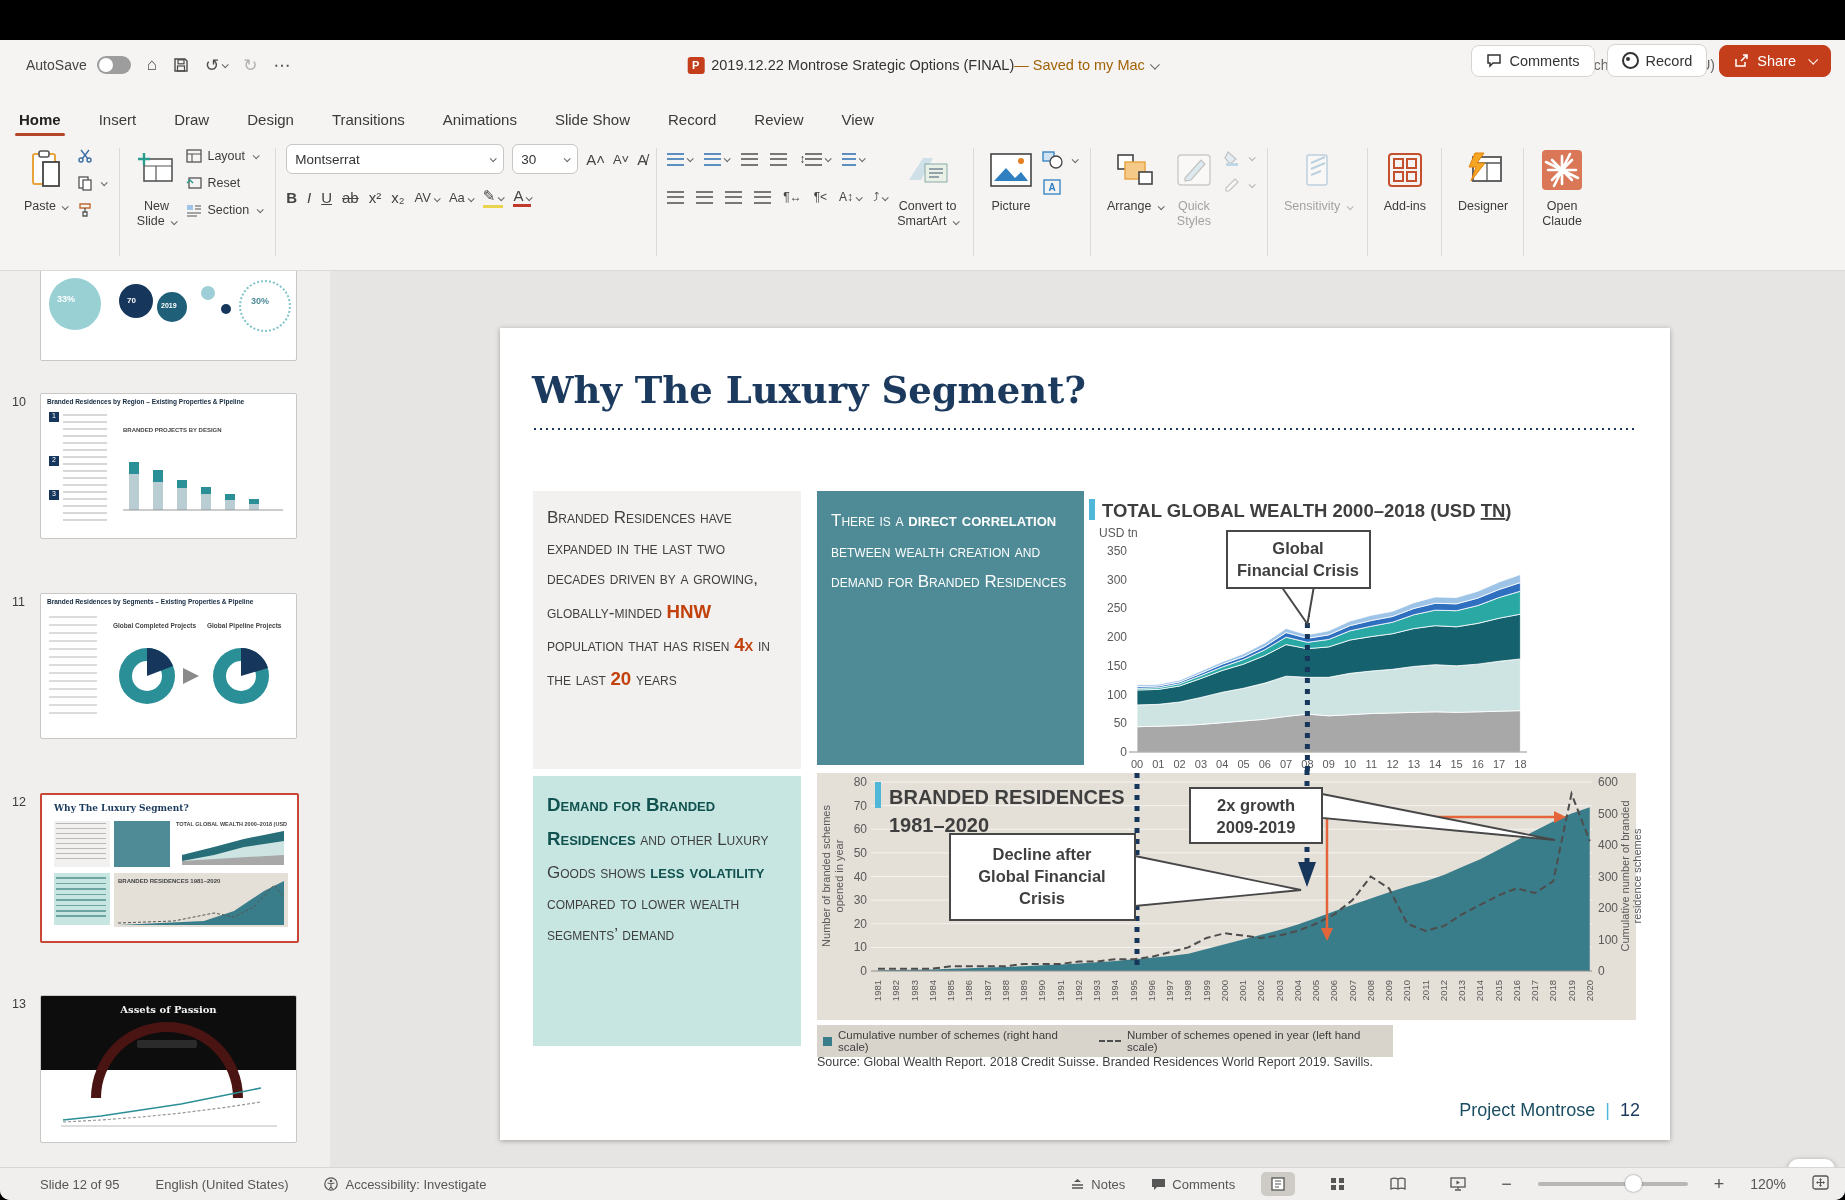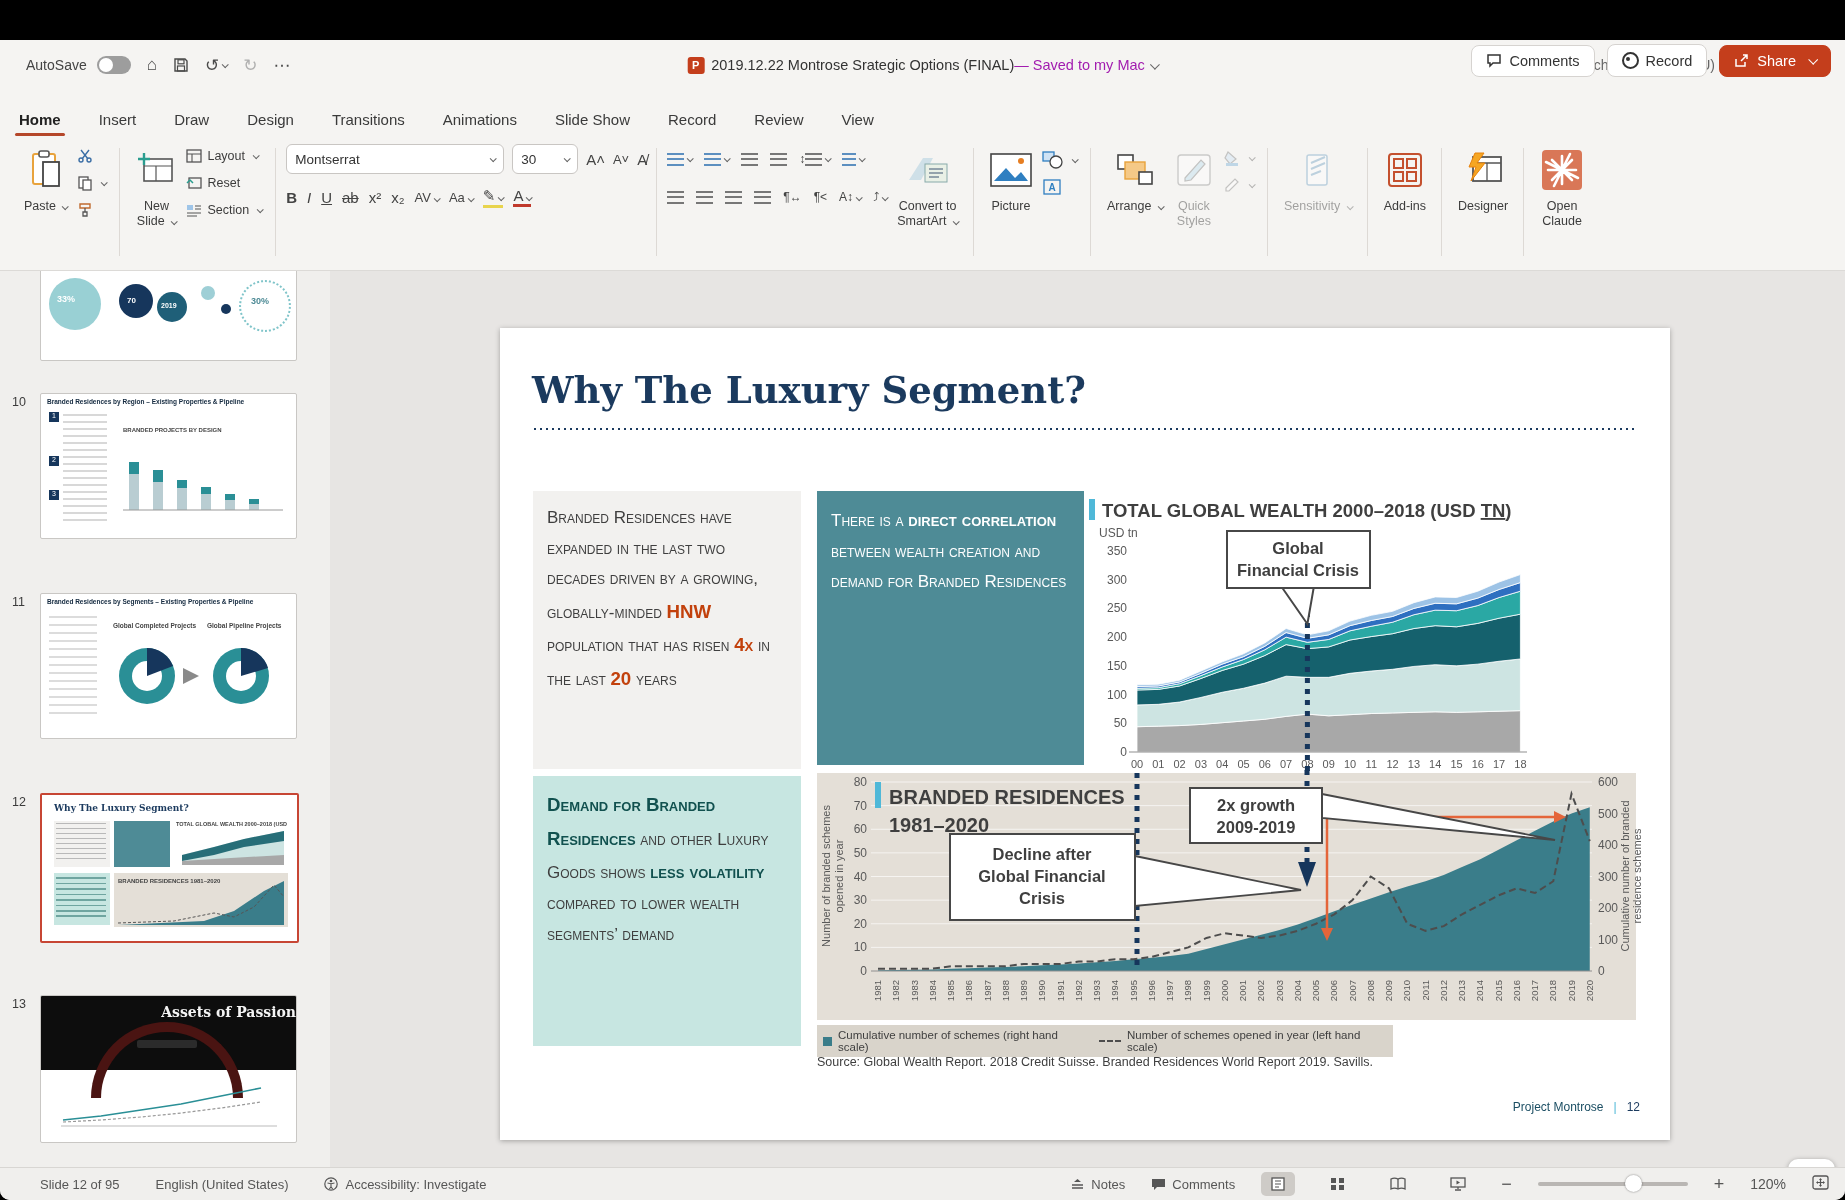--- a/index.html
+++ b/index.html
@@ -8,21 +8,21 @@
 
   
   .titlebar{position:absolute;left:0;top:0;right:0;height:50px;display:flex;align-items:center;}
   .autosave{display:flex;align-items:center;margin-left:26px;font-size:14px;color:#444;}
   .toggle{width:34px;height:18px;background:#9d9d9d;border-radius:9px;margin-left:10px;position:relative;}
   .toggle::after{content:"";position:absolute;left:2px;top:2px;width:14px;height:14px;border-radius:50%;background:#fff;}
   .tb-ico{margin-left:16px;font-size:17px;color:#4a4a4a;display:inline-flex;align-items:center;}
   .tb-ico.dim{color:#b0b0b0;}
   .doc-title{position:absolute;left:50%;transform:translateX(-50%);display:flex;align-items:center;font-size:14.5px;color:#333;white-space:nowrap;}
   .ppt-badge{width:17px;height:17px;background:#c43e1c;border-radius:3px;color:#fff;font-size:11px;font-weight:bold;display:inline-flex;align-items:center;justify-content:center;margin-right:7px;}
-  .saved{color:#a21caf;}
+  .saved{color:#a16207;}
   .searchbox{position:absolute;right:130px;display:flex;align-items:center;color:#666;font-size:14px;}
   .mag{width:9px;height:9px;border:1.6px solid #666;border-radius:50%;position:relative;margin-right:7px;}
   .mag::after{content:"";position:absolute;left:8px;top:8px;width:5px;height:1.6px;background:#666;transform:rotate(45deg);}
   .chev{width:6px;height:6px;border-right:1.5px solid #666;border-bottom:1.5px solid #666;transform:rotate(45deg) translateY(-1px);display:inline-block;margin-left:6px;}
   .chev.sm{width:4px;height:4px;margin-left:3px;}
 
   
   .tabrow{position:absolute;left:0;top:50px;right:0;height:46px;display:flex;align-items:flex-end;}
   .tab{margin:0 17px;font-size:15px;color:#3a3a3a;padding:8px 2px;cursor:default;position:relative;}
   .tab.active{font-weight:bold;color:#222;}
@@ -67,21 +67,21 @@
   .box-gray{left:33px;top:163px;width:268px;height:278px;background:#f2f1ef;color:#3f3f3f;}
   .box-teal{left:317px;top:163px;width:267px;height:274px;background:#4e8b96;color:#fff;}
   .box-mint{left:33px;top:448px;width:268px;height:270px;background:#c7e6e1;color:#3f3f3f;}
   .rt-b{font-weight:bold;font-size:1.1em;}
   .box-gray .rt-b{color:#c2410c;}
   .box-mint .rt-b{color:#11514f;}
   .legend-strip{position:absolute;left:317px;top:697px;width:576px;height:32px;background:#d9d4cb;display:flex;align-items:center;font-size:11.5px;color:#3f3f3f;gap:6px;padding:0 6px;box-sizing:border-box;}
   .sw{width:9px;height:9px;background:#3a7d8a;flex:none;}
   .dashes{width:22px;border-top:2px dashed #4d4d4d;flex:none;margin-left:8px;}
   .src-line{position:absolute;left:317px;top:727px;font-size:12.5px;color:#3f3f3f;}
-  .s-footer{position:absolute;right:30px;top:772px;font-size:12px;color:#1b4e63;display:flex;gap:10px;align-items:center;}
+  .s-footer{position:absolute;right:30px;top:772px;font-size:18px;color:#1b4e63;display:flex;gap:10px;align-items:center;}
   .s-footer .pg{color:#1b3a5e;}
   .s-footer .sp{color:#4fb8d8;}
 
   
   .statusbar{position:absolute;left:0;right:0;bottom:0;height:32px;background:#f0efed;border-top:1px solid #d8d6d3;display:flex;align-items:center;font-size:13px;color:#565656;}
   .sb-l{display:flex;align-items:center;gap:36px;padding-left:40px;}
   .sb-r{margin-left:auto;display:flex;align-items:center;gap:26px;padding-right:16px;}
   .viewbtn{width:34px;height:24px;display:flex;align-items:center;justify-content:center;border-radius:5px;}
   .viewbtn.active{background:#cecbc7;}
   .slider{width:150px;height:4px;background:#b9b6b3;border-radius:2px;position:relative;}
@@ -505,21 +505,21 @@
             <rect x="0" y="0" width="174" height="54" fill="#e4dfd7"></rect>
             <text x="4" y="10" font-size="6" font-weight="bold" fill="#444">BRANDED RESIDENCES 1981–2020</text>
             <polygon points="4,52 90,48 120,38 150,18 170,8 170,52" fill="#3a7d8a"></polygon>
             <polyline points="4,50 60,48 100,40 120,44 140,34 160,12 170,24" fill="none" stroke="#555" stroke-width="1" stroke-dasharray="3 2"></polyline>
           </svg>
         </div>
 
         <div class="tnum" style="top:726px;">13</div>
         <div class="thumb" style="top:724px;height:146px;">
           <div style="position:absolute;left:0;top:0;right:0;height:74px;background:#0d0d0d;"></div>
-          <div style="position:absolute;left:0;top:8px;right:0;text-align:right;font-family:'DejaVu Serif',serif;font-weight:bold;color:#f4f4f4;font-size:14px;">Assets of Passion</div>
+          <div style="position:absolute;left:0;top:8px;right:0;text-align:center;font-family:'DejaVu Serif',serif;font-weight:bold;color:#f4f4f4;font-size:10px;">Assets of Passion</div>
           <div style="position:absolute;left:50px;top:26px;width:152px;height:76px;border-radius:76px 76px 0 0;border:10px solid #4a1412;border-bottom:none;box-sizing:border-box;"></div>
           <div style="position:absolute;left:96px;top:44px;width:60px;height:8px;background:#2b2b2b;border-radius:2px;"></div>
           <svg style="position:absolute;left:10px;top:84px;" width="234" height="54" viewBox="0 0 234 54">
             <line x1="10" y1="46" x2="226" y2="46" stroke="#bbb" stroke-width="1"></line>
             <polyline points="12,40 50,36 90,30 130,24 170,16 210,8" fill="none" stroke="#2a8f96" stroke-width="1.6"></polyline>
             <polyline points="12,42 50,40 90,37 130,33 170,28 210,22" fill="none" stroke="#999" stroke-width="1.2" stroke-dasharray="3 2"></polyline>
           </svg>
         </div>
 
       </div>

